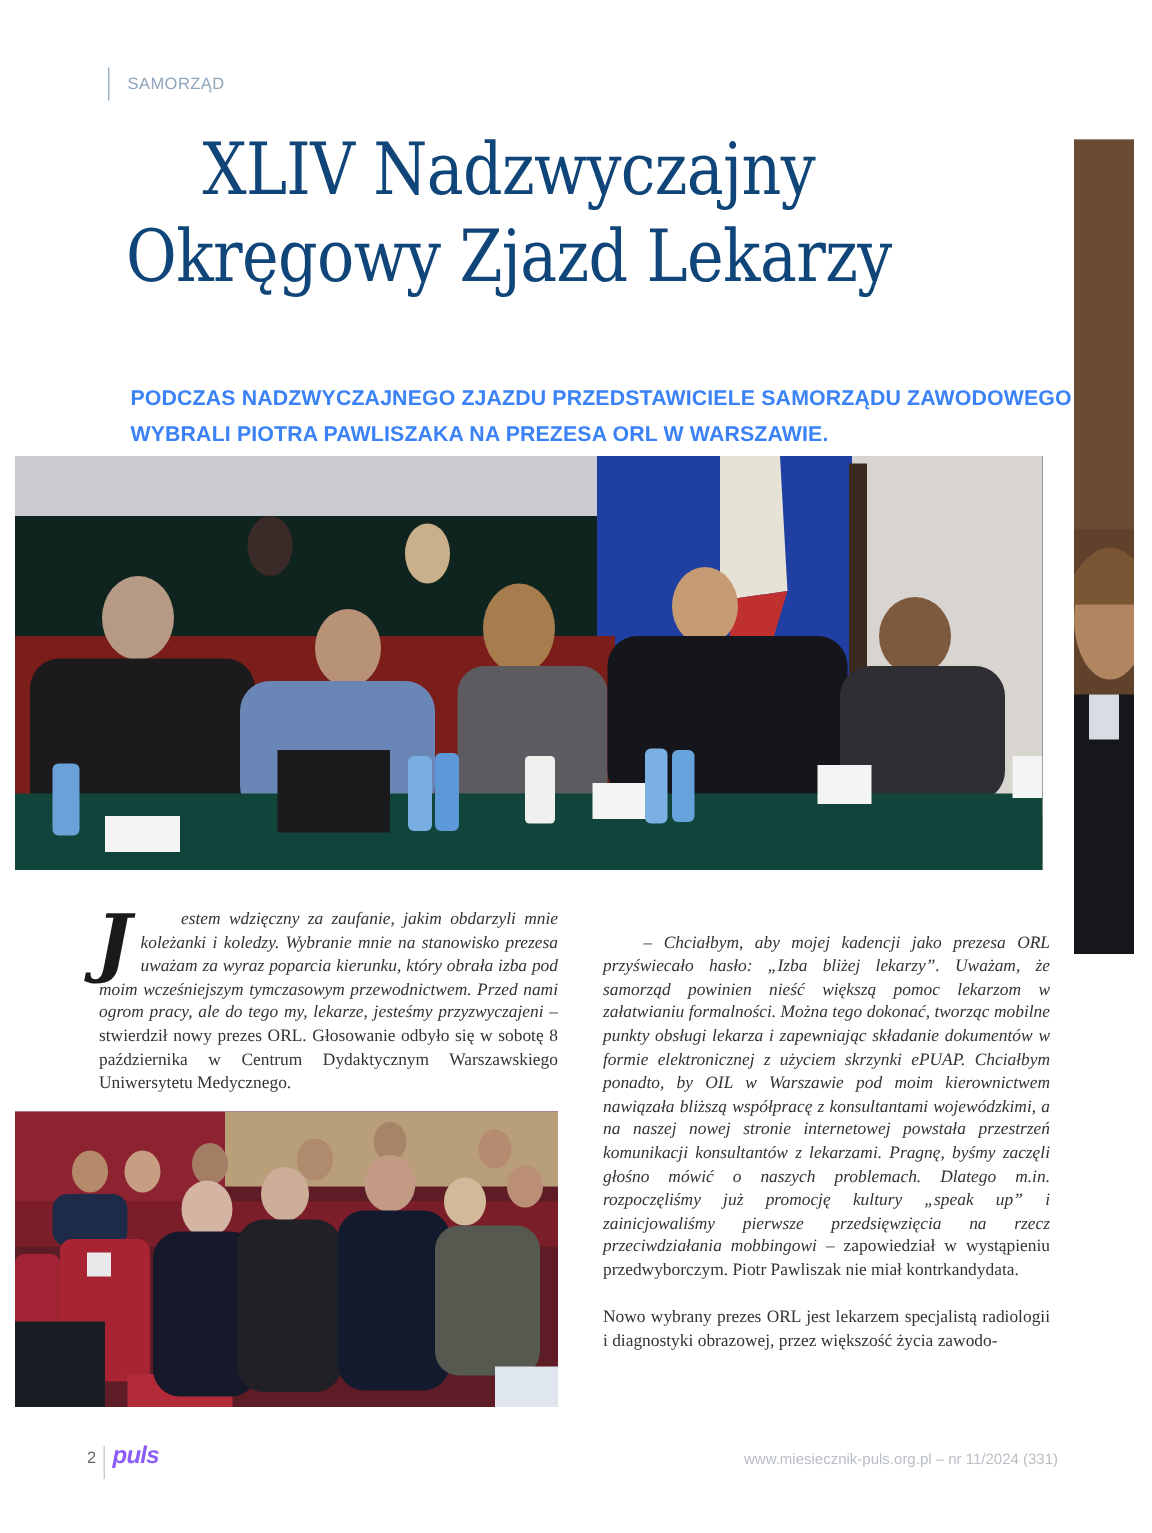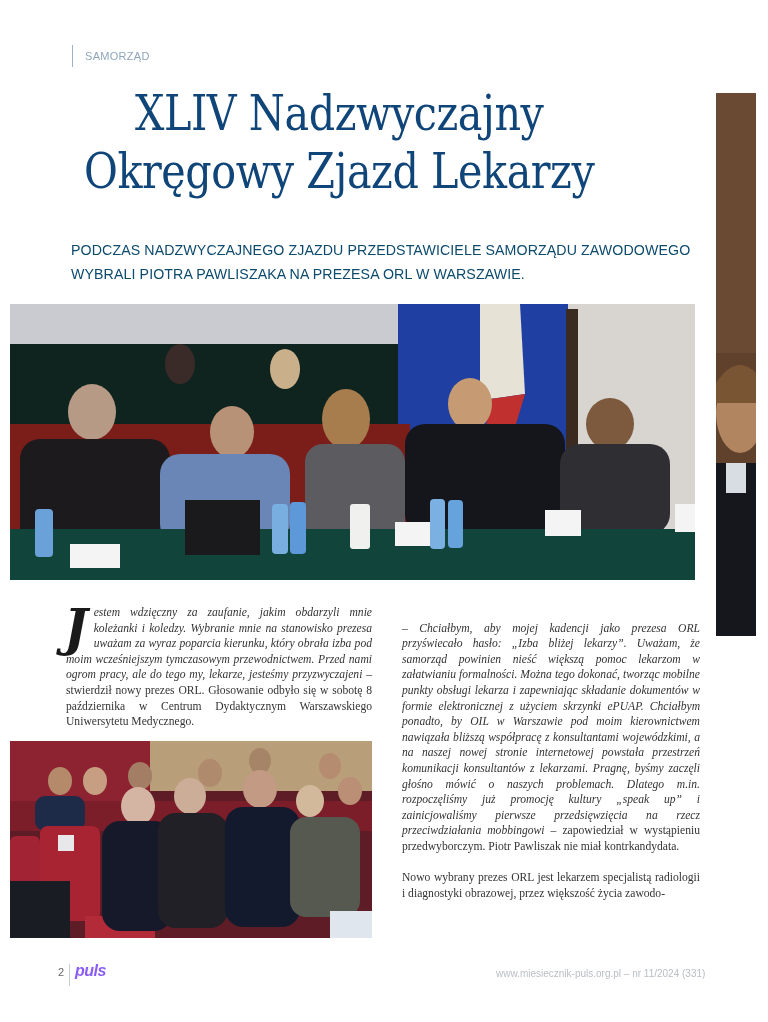--- a/index.html
+++ b/index.html
@@ -19,36 +19,36 @@
     font-family: "DejaVu Serif", "Liberation Serif", serif;
     color: #0f4578; font-size: 48px; line-height: 58px; letter-spacing: -0.5px;
     margin: 0; font-weight: normal; text-align: center;
   }
   .title .line { display: block; white-space: nowrap; transform-origin: left center; }
   .title .l1 { transform: scaleX(0.86); }
   .title .l2 { transform: scaleX(0.86); }
   .lede {
     position: absolute; left: 71px; top: 238px; width: 640px;
     font-family: "Liberation Sans", sans-serif; font-size: 14.2px; line-height: 24px;
-    color: #0c4a6e; letter-spacing: 0.1px; margin: 0;
+    color: #3b82f6; letter-spacing: 0.1px; margin: 16px; font-weight: bold;
   }
   .photo { position: absolute; overflow: hidden; }
   .photo-main { left: 10px; top: 304px; width: 685px; height: 276px; background: #2a3a32; }
   .photo-side { left: 716px; top: 93px; width: 40px; height: 543px; background: #5a3e2c; }
   .photo-audience { left: 10px; top: 741px; width: 362px; height: 197px; background: #6d2430; }
   .col { position: absolute; font-size: 11.6px; line-height: 15.6px; color: #333; text-align: justify; }
   .col p { margin: 0; }
   .col-left { left: 66px; top: 605px; width: 306px; }
   .col-right { left: 402px; top: 605px; width: 298px; }
   .gap { height: 15.6px; }
   .dropcap {
     float: left; font-family: "DejaVu Serif", serif; font-style: italic; font-weight: bold;
     font-size: 50px; line-height: 42px; margin: 2px 6px 0 -2px; color: #1a1a1a;
   }
-  em { font-style: italic; }
+  em { font-style: italic; margin-left: 27px; }
   .footer-page {
     position: absolute; left: 58px; top: 966px; font-family: "Liberation Sans", sans-serif;
     font-size: 11px; color: #666;
   }
   .footer-sep { position: absolute; left: 69px; top: 964px; width: 1px; height: 22px; background: #c5cfd8; }
   .footer-logo {
     position: absolute; left: 75px; top: 962px; font-family: "Liberation Sans", sans-serif;
     font-weight: bold; font-style: italic; font-size: 16px; color: #8b5cf6; letter-spacing: -0.5px;
   }
   .footer-url {

